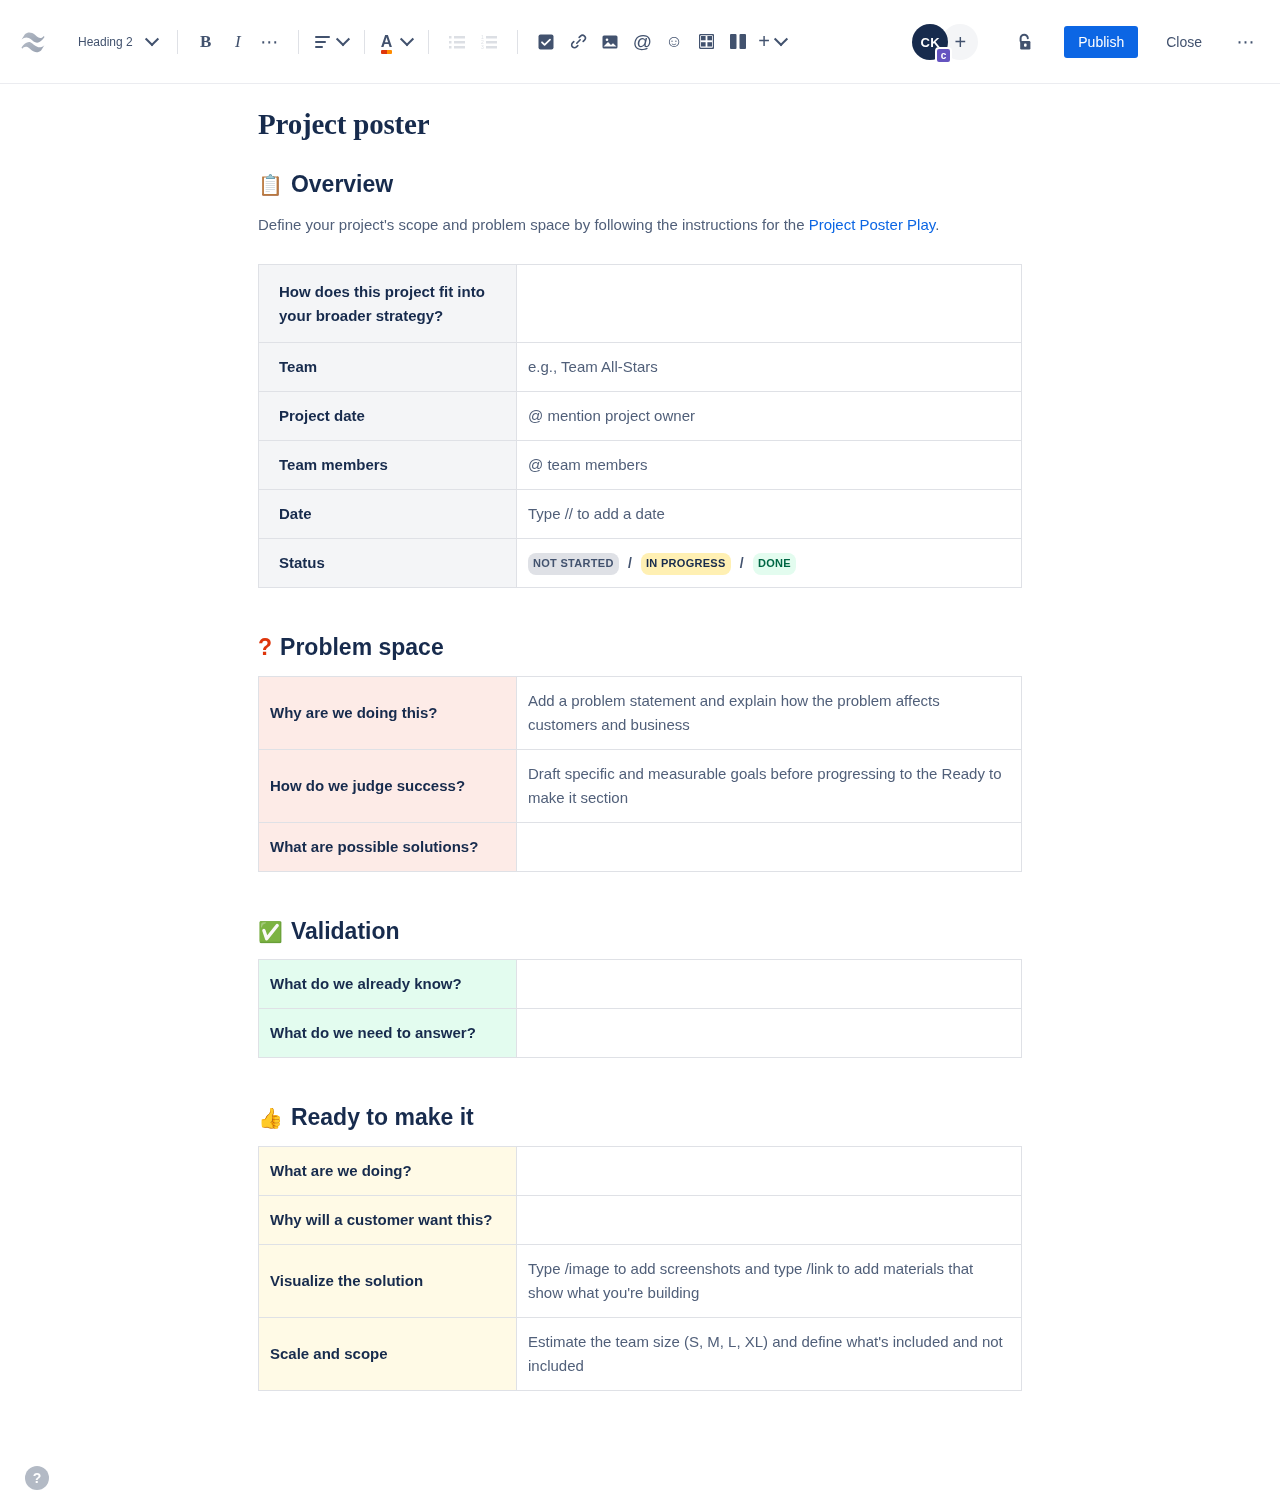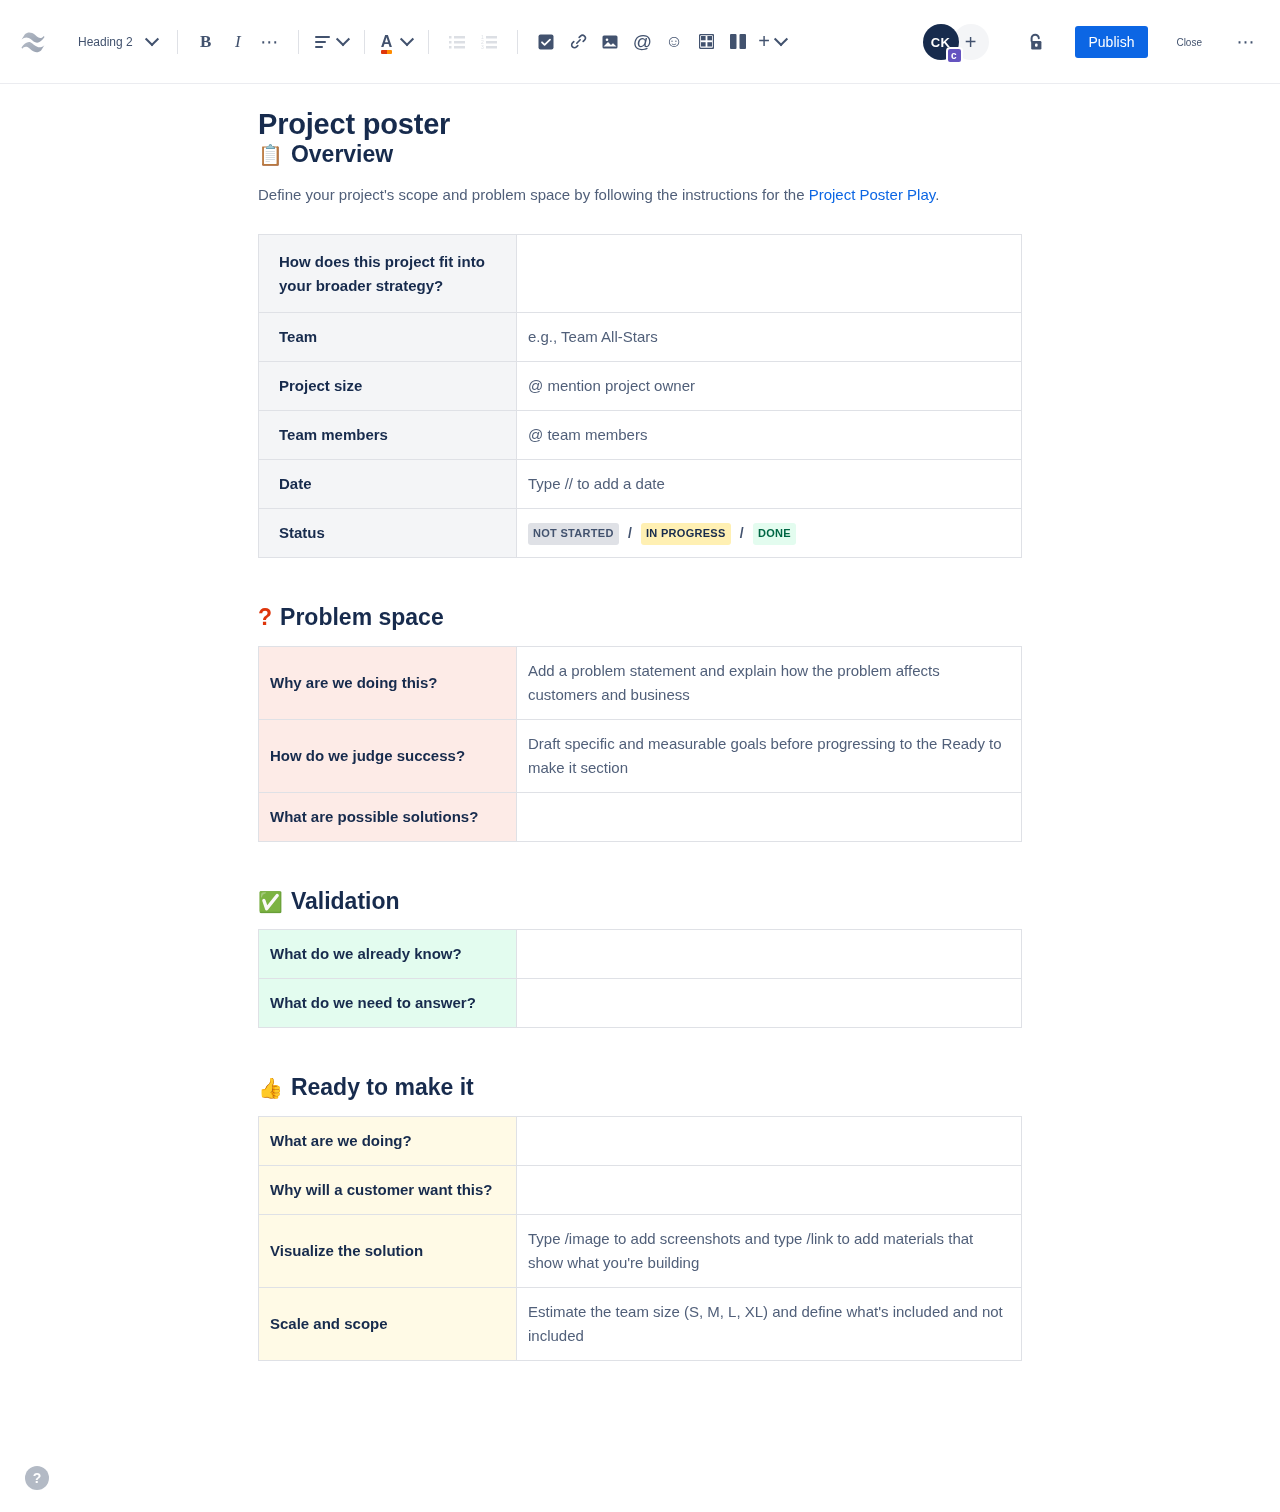--- a/index.html
+++ b/index.html
@@ -133,21 +133,21 @@
     font-size: 14px;
     font-weight: 500;
     padding: 8px 14px;
     border: none; border-radius: 3px;
     cursor: pointer;
     font-family: Liberation Sans, sans-serif;
   }
   .btn-close {
     background: transparent;
     color: #42526e;
-    font-size: 10px;
+    font-size: 14px;
     padding: 8px 12px;
     border: none; border-radius: 3px;
     cursor: pointer;
     font-family: "Liberation Sans", sans-serif;
   }
   .more-btn {
     width: 32px; height: 32px;
     display: flex; align-items: center; justify-content: center;
     color: #42526e; font-size: 18px; line-height: 6px;
     cursor: pointer;
@@ -156,21 +156,23 @@
 
   
   .page { position: relative; width: 1280px; height: 1428px; }
   .content { position: absolute; left: 258px; top: 24px; width: 764px; }
 
   .doc-title {
     font-size: 29px;
     font-weight: bold;
     color: #172b4d;
     letter-spacing: -.2px;
+    margin-bottom: 30px;
     line-height: 1.15;
+    font-family: Liberation Serif, serif;
   }
   .h2 {
     font-size: 23px;
     font-weight: bold;
     color: #172b4d;
     display: flex; align-items: center;
     gap: 8px;
     margin-bottom: 14px;
     line-height: 1.2;
   }
@@ -208,21 +210,21 @@
   td.hdr.green { background: #e3fcef; }
   td.hdr.yellow { background: #fffae6; }
   td.indent { padding-left: 22px; }
 
   .lozenge {
     display: inline-block;
     font-size: 11px;
     font-weight: bold;
     letter-spacing: .3px;
     padding: 2px 5px;
-    border-radius: 3px;
+    border-radius: 8px;
     vertical-align: middle;
   }
   .loz-grey { background: #dfe1e6; color: #42526e; }
   .loz-yellow { background: #fff0b3; color: #172b4d; }
   .loz-green { background: #e3fcef; color: #006644; }
   .loz-sep { color: #42526e; font-weight: bold; margin: 0 5px; font-size: 14px; }
 
   .help-btn {
     position: absolute;
     left: 25px; bottom: 22px;
@@ -406,21 +408,21 @@
       <tbody>
           <tr>
         <td class="hdr grey" style="height:78px">How does this project fit into your broader strategy?</td>
         <td class="val"></td>
       </tr>
       <tr>
         <td class="hdr grey">Team</td>
         <td class="val">e.g., Team All-Stars</td>
       </tr>
       <tr>
-        <td class="hdr grey">Project size</td>
+        <td class="hdr grey">Project date</td>
         <td class="val">@ mention project owner</td>
       </tr>
       <tr>
         <td class="hdr grey">Team members</td>
         <td class="val">@ team members</td>
       </tr>
       <tr>
         <td class="hdr grey">Date</td>
         <td class="val">Type // to add a date</td>
       </tr>

